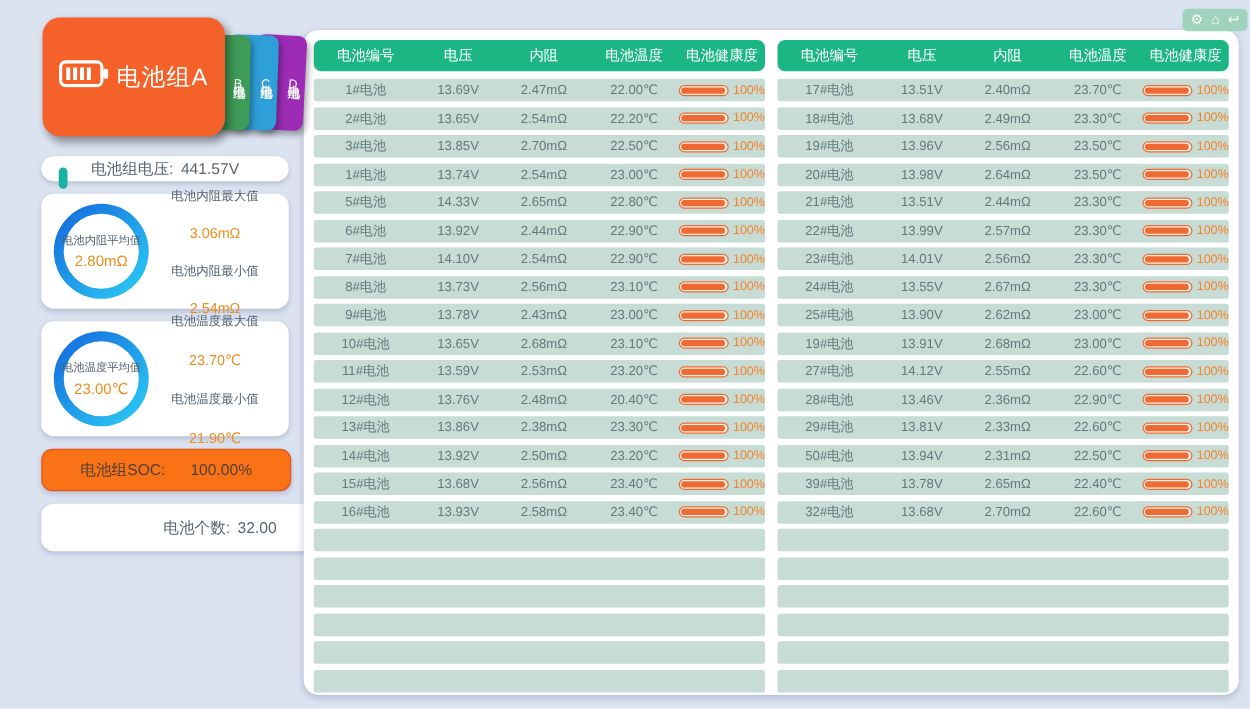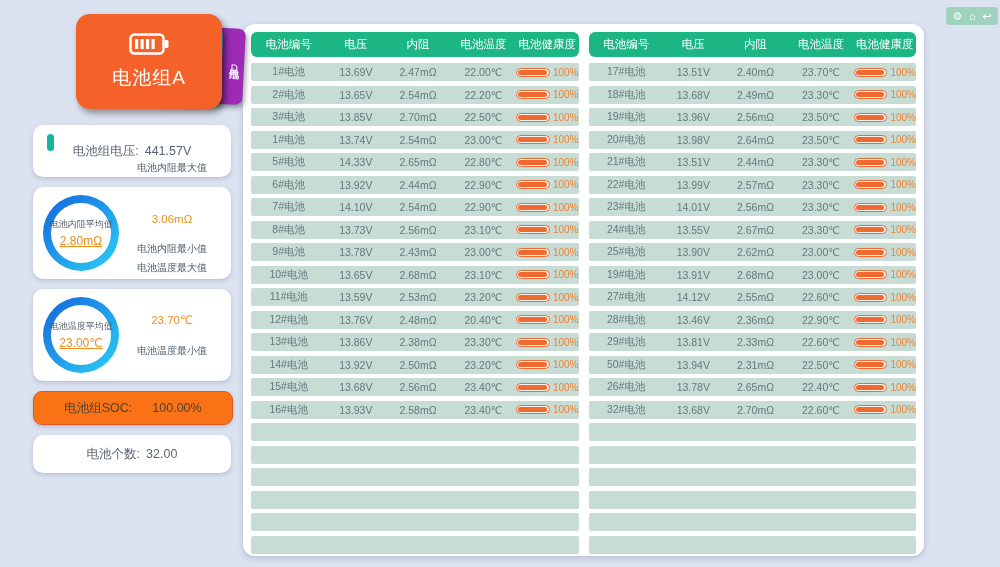--- a/index.html
+++ b/index.html
@@ -13,47 +13,47 @@
   
   .sidebar{position:absolute;left:8px;top:10px;width:232px;}
   .group-stack{position:relative;height:103px;margin-bottom:12px;}
   .group-tab{position:absolute;top:18px;height:76px;width:40px;border-radius:7px;box-shadow:2px 3px 5px rgba(0,0,0,.35);
     color:#fff;font-size:10px;display:flex;align-items:center;justify-content:flex-end;padding-right:4px;box-sizing:border-box;}
   .group-tab .vtxt{writing-mode:vertical-rl;text-orientation:upright;letter-spacing:1px;line-height:1.1;}
   .tab-d{left:196px;background:#9d2bb5;transform:rotate(3deg);z-index:1;}
   .tab-c{left:174px;background:#2f9fd9;transform:rotate(2deg);z-index:2;}
   .tab-b{left:152px;background:#3f9b58;transform:rotate(1deg);z-index:3;}
   .card-a{position:absolute;left:26px;top:4px;width:146px;height:95px;background:#f4622a;border-radius:14px;z-index:4;
-    box-shadow:3px 4px 7px rgba(0,0,0,.4);display:flex;flex-direction:column;align-items:center;justify-content:center;gap:6px;color:#fff;cursor:pointer;margin-left:42px;}
+    box-shadow:3px 4px 7px rgba(0,0,0,.4);display:flex;flex-direction:row;align-items:center;justify-content:center;gap:6px;color:#fff;cursor:pointer;}
   .card-a .a-label{font-size:19px;letter-spacing:1px;}
 
   .info-card{position:relative;margin:0 0 10px 25px;width:198px;background:#fff;border-radius:10px;
     box-shadow:0 2px 4px rgba(120,130,160,.35);display:flex;align-items:center;justify-content:center;}
-  .ic-row{height:52px;font-size:12.5px;color:#5a6472;}
+  .ic-row{height:20px;font-size:12.5px;color:#5a6472;}
   .ic-row .pill{position:absolute;left:14px;top:9px;width:7px;height:17px;border-radius:4px;}
   .pill-teal{background:#17b3a0;}
   .pill-orange{background:#c0562b;}
   .ic-row .lbl{margin-right:6px;}
 
   .gauge-card{height:92px;justify-content:flex-start;padding:0 6px 0 10px;box-sizing:border-box;}
   .donut{position:relative;width:76px;height:76px;border-radius:50%;background:linear-gradient(135deg,#1465dd,#2bd1f5);flex:0 0 auto;}
   .donut .hole{position:absolute;left:8px;top:8px;right:8px;bottom:8px;background:#fff;border-radius:50%;
     display:flex;flex-direction:column;align-items:center;justify-content:center;}
   .donut .dlabel{font-size:9.5px;color:#4f5e6b;white-space:nowrap;transform:scale(.95);}
-  .donut .dvalue{font-size:12px;color:#ee8d1c;margin-top:3px;text-decoration:underline;}
+  .donut .dvalue{font-size:12px;color:#ee8d1c;margin-top:3px;}
   .gauge-side{flex:1;display:flex;flex-direction:column;align-items:center;justify-content:center;gap:17px;}
   .gauge-side .glabel{font-size:10px;color:#4f5e6b;}
-  .gauge-side .gvalue{font-size:11.5px;color:#ee8d1c;margin-top:21px;}
+  .gauge-side .gvalue{font-size:11.5px;color:#ee8d1c;}
 
   .btn-orange{height:32px;background:#f97316;border-radius:9px;border:1px solid #e5551f;color:#513f33;
     font-size:12.5px;cursor:pointer;}
   .btn-orange b{font-weight:normal;margin-left:20px;}
 
   
-  .main-panel{position:absolute;left:243px;top:24px;width:681px;height:532px;background:#ffffff;border-radius:12px;
+  .main-panel{position:absolute;left:243px;top:24px;width:748px;height:532px;background:#ffffff;border-radius:12px;
     box-shadow:0 2px 6px rgba(120,130,160,.4);padding:8px;box-sizing:border-box;display:flex;gap:10px;}
   .btable{flex:1;display:flex;flex-direction:column;}
   .thead{height:25px;background:#1cb584;border-radius:6px;display:grid;grid-template-columns:23% 18% 20% 20% 19%;
     align-items:center;margin-bottom:6px;flex:0 0 auto;}
   .thead .th{color:#fff;font-size:11.5px;text-align:center;white-space:nowrap;}
   .trow{height:18px;margin-bottom:4.5px;background:#c6dcd4;border-radius:2px;display:grid;grid-template-columns:23% 18% 20% 20% 19%;
     align-items:center;flex:0 0 auto;}
   .trow .td{font-size:10.5px;color:#65797c;text-align:center;white-space:nowrap;}
   .td-health{display:flex;align-items:center;justify-content:center;gap:3px;}
   .hbar{width:42px;height:9px;border:1.5px solid #ef6a33;border-radius:7px;position:relative;box-sizing:border-box;background:#fdf2ec;}
@@ -134,21 +134,21 @@
         <span class="gvalue">21.90℃</span>
       </div>
     </div>
 
     <div class="info-card ic-row btn-orange">
       <span>电池组SOC:</span>
       <b>100.00%</b>
     </div>
 
 
-    <div class="info-card ic-row" style="height:38px;">
+    <div class="info-card ic-row" style="height:38px;padding-left:44px;">
       <span class="lbl">电池个数:</span>
       <span>32.00</span>
     </div>
   </div>
 
   <div class="main-panel">
     <div class="btable" id="table-left">
         <div class="thead">
           <div class="th">电池编号</div>
           <div class="th">电压</div>
@@ -525,21 +525,21 @@
           <div class="td">2.31mΩ</div>
           <div class="td">22.50℃</div>
           <div class="td td-health">
             <span class="hbar">
               <span class="fill"></span>
             </span>
             <span class="hpct">100%</span>
           </div>
         </div>
         <div class="trow">
-          <div class="td">26#电池</div>
+          <div class="td">39#电池</div>
           <div class="td">13.78V</div>
           <div class="td">2.65mΩ</div>
           <div class="td">22.40℃</div>
           <div class="td td-health">
             <span class="hbar">
               <span class="fill"></span>
             </span>
             <span class="hpct">100%</span>
           </div>
         </div>

